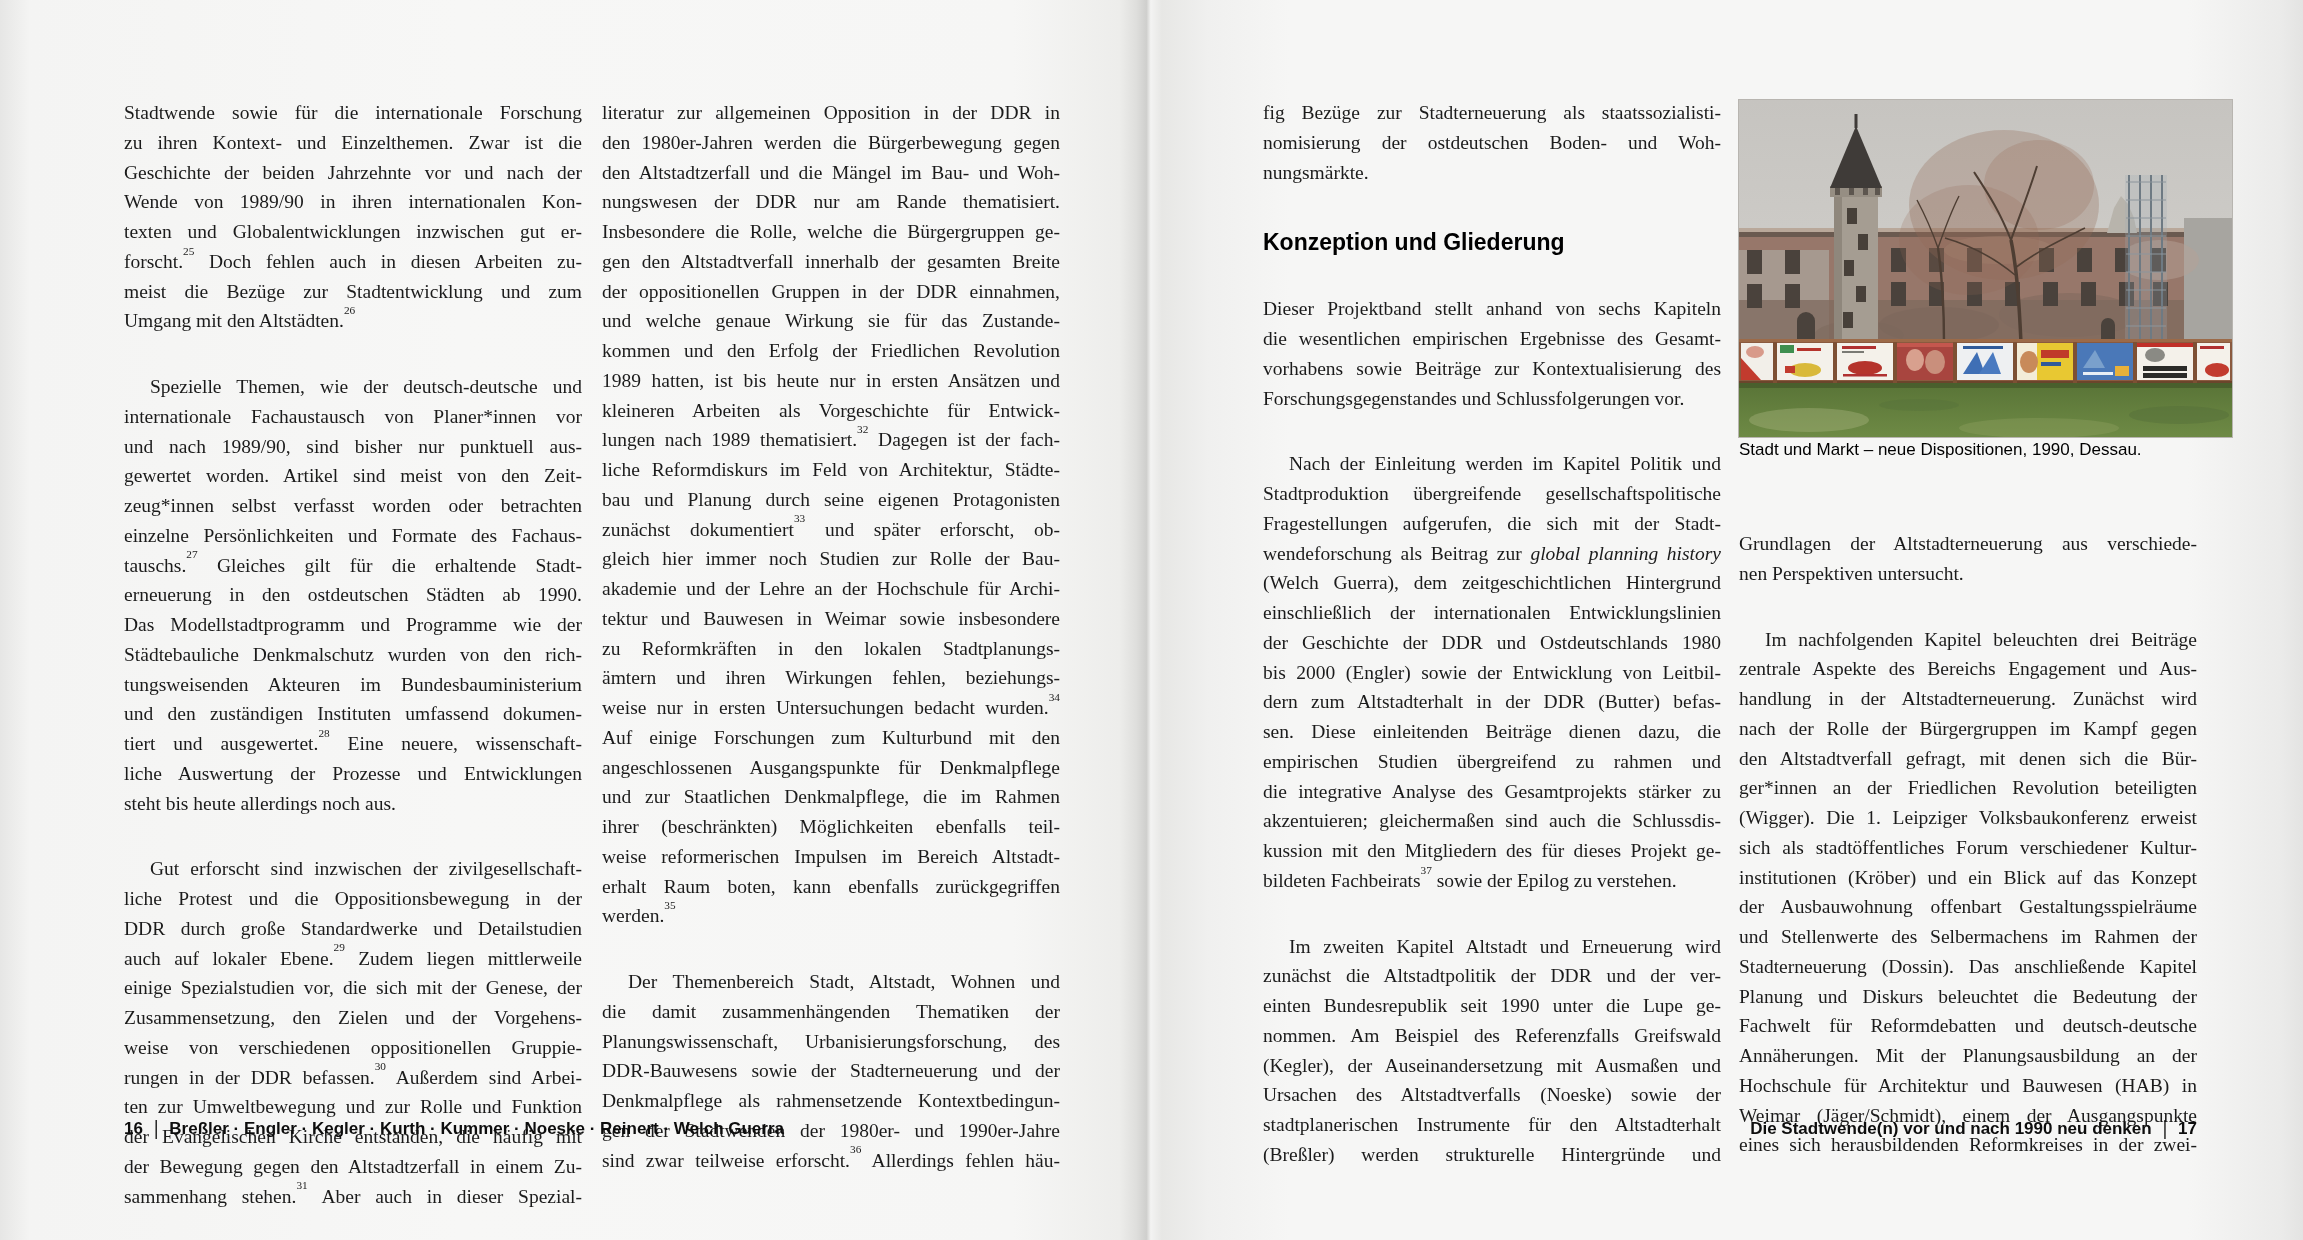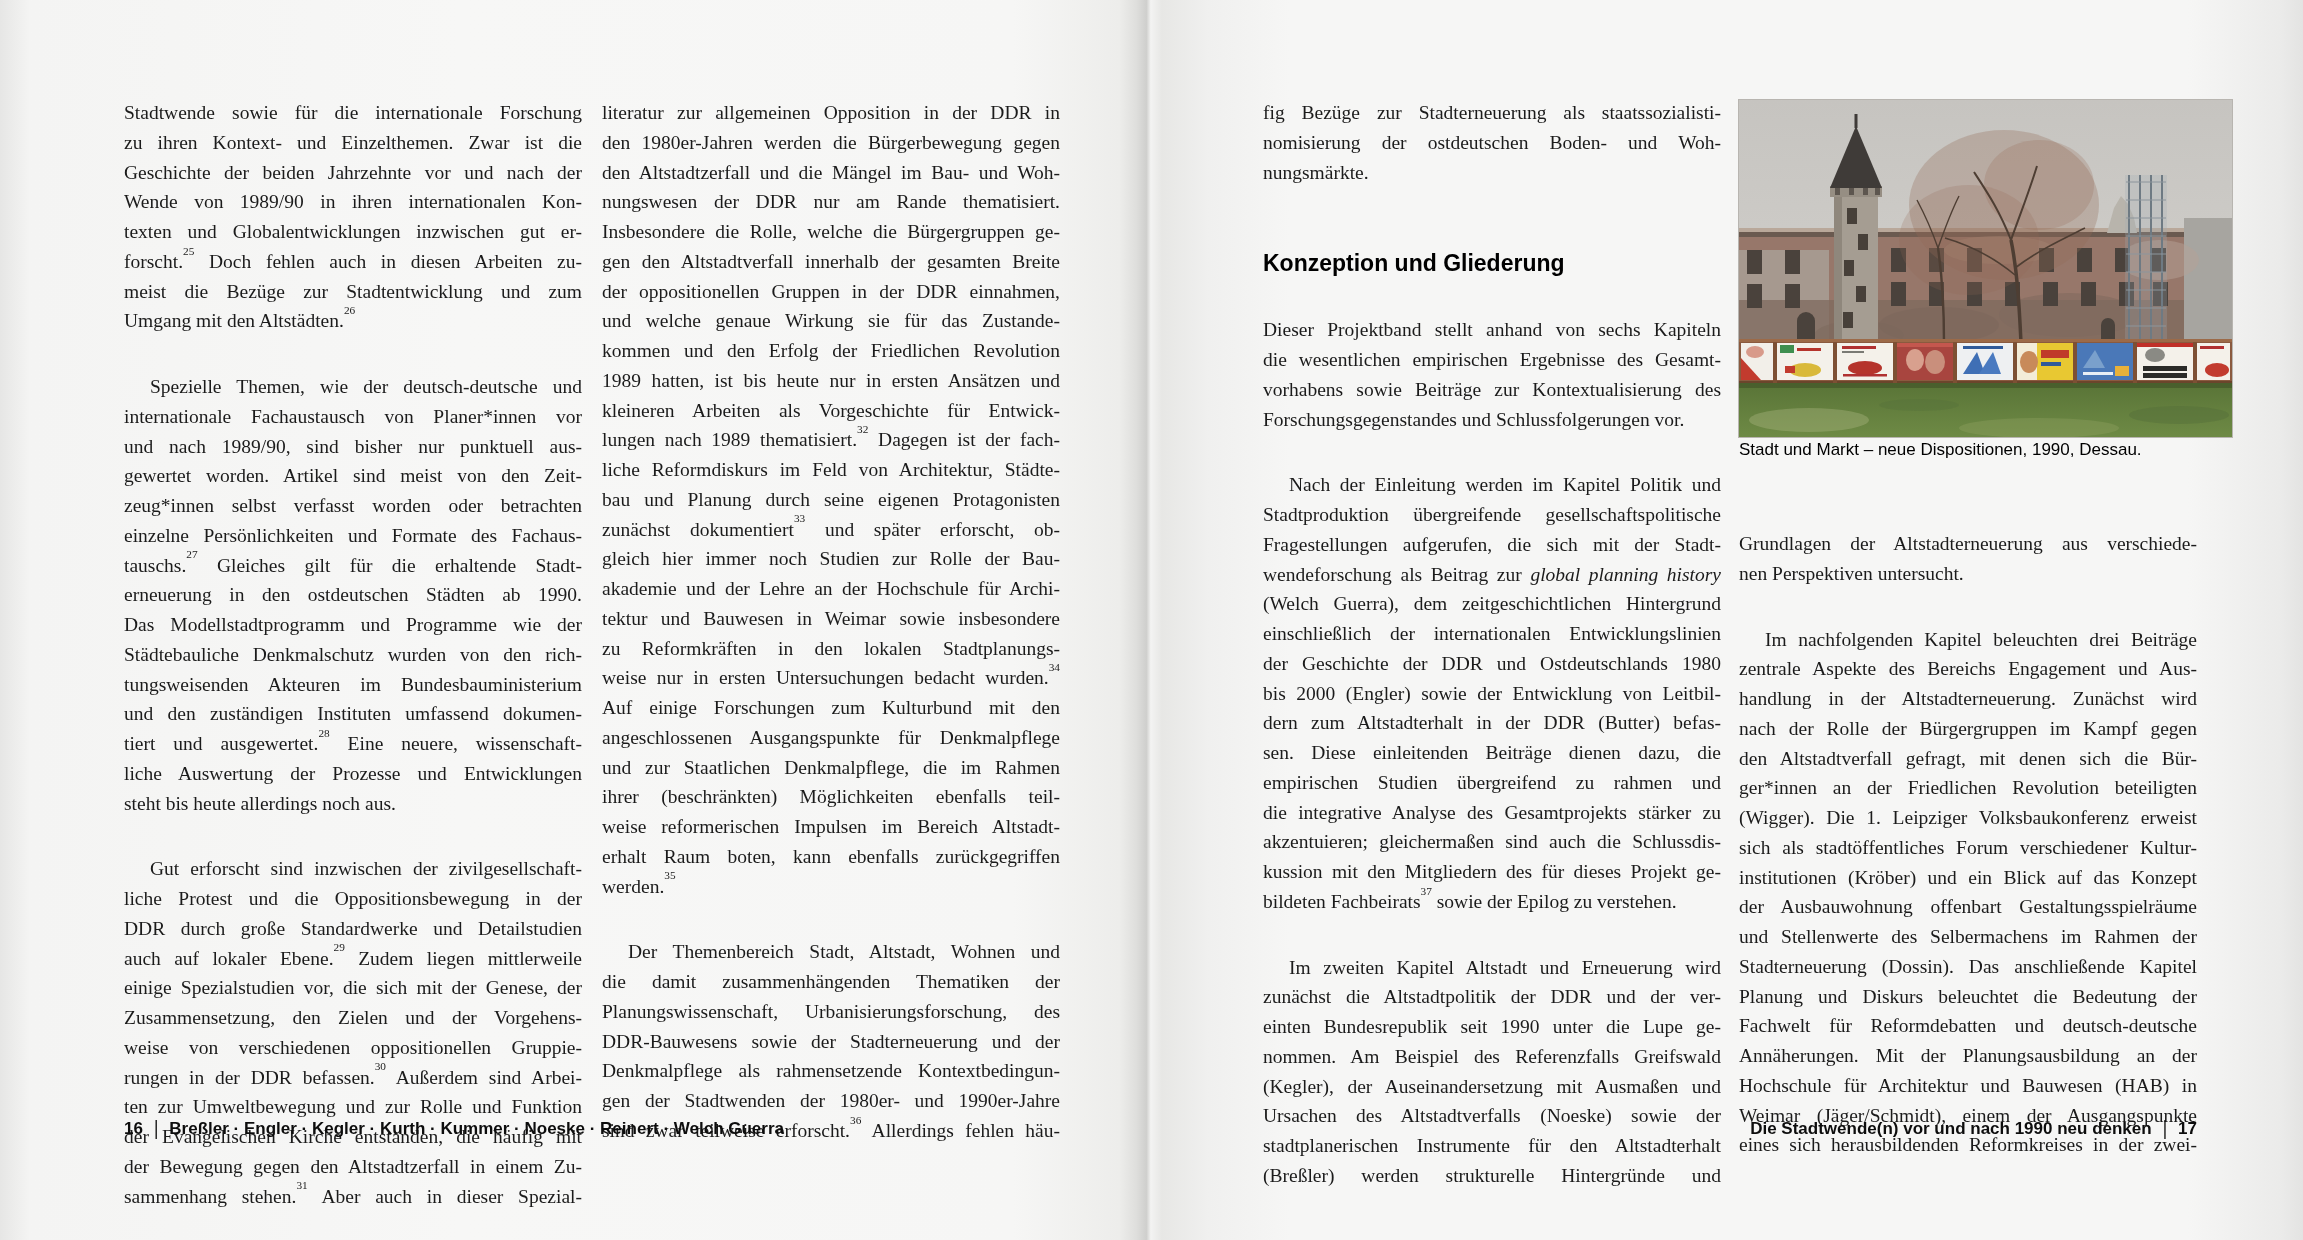--- a/index.html
+++ b/index.html
@@ -19,21 +19,21 @@
   .col-3{left:1263px;}
   .col-4{left:1739px;top:100px;}
   .ln{text-align:justify;text-align-last:justify;height:29.75px;overflow:hidden;}
   .ln-end{text-align-last:left;}
   .ln-ind{text-indent:26px;margin-top:36px;}
   .ln em{}
   sup{font-size:58%;line-height:0;position:relative;top:-0.5em;letter-spacing:0;}
   .heading{
     font-family:"Liberation Sans","DejaVu Sans",sans-serif;
     font-weight:700;font-size:23px;line-height:30px;color:#000;
-    margin-top:61px;margin-bottom:37px;
+    margin-top:40px;margin-bottom:37px;
   }
   .photo-wrap{width:493px;}
   .photo-frame{width:493px;height:337px;box-shadow:0 0 0 1px #b8b5b0;}
   .photo-frame svg{display:block;}
   .caption{
     font-family:"Liberation Sans","DejaVu Sans",sans-serif;
     font-weight:400;font-size:17px;line-height:22px;color:#000;margin-top:2px;
   }
   .col4-text{margin-top:68px;width:458px;font-size:19.5px;line-height:29.75px;}
   .footer{
@@ -101,20 +101,21 @@
       <div class="ln">1989 hatten, ist bis heute nur in ersten Ansätzen und</div>
       <div class="ln">kleineren Arbeiten als Vorgeschichte für Entwick-</div>
       <div class="ln">lungen nach 1989 thematisiert.<sup>32</sup> Dagegen ist der fach-</div>
       <div class="ln">liche Reformdiskurs im Feld von Architektur, Städte-</div>
       <div class="ln">bau und Planung durch seine eigenen Protagonisten</div>
       <div class="ln">zunächst dokumentiert<sup>33</sup> und später erforscht, ob-</div>
       <div class="ln">gleich hier immer noch Studien zur Rolle der Bau-</div>
       <div class="ln">akademie und der Lehre an der Hochschule für Archi-</div>
       <div class="ln">tektur und Bauwesen in Weimar sowie insbesondere</div>
       <div class="ln">zu Reformkräften in den lokalen Stadtplanungs-</div>
+      <div class="ln">ämtern und ihren Wirkungen fehlen, beziehungs-</div>
       <div class="ln">weise nur in ersten Untersuchungen bedacht wurden.<sup>34</sup></div>
       <div class="ln">Auf einige Forschungen zum Kulturbund mit den</div>
       <div class="ln">angeschlossenen Ausgangspunkte für Denkmalpflege</div>
       <div class="ln">und zur Staatlichen Denkmalpflege, die im Rahmen</div>
       <div class="ln">ihrer (beschränkten) Möglichkeiten ebenfalls teil-</div>
       <div class="ln">weise reformerischen Impulsen im Bereich Altstadt-</div>
       <div class="ln">erhalt Raum boten, kann ebenfalls zurückgegriffen</div>
       <div class="ln ln-end">werden.<sup>35</sup></div>
       <div class="ln ln-ind">Der Themenbereich Stadt, Altstadt, Wohnen und</div>
       <div class="ln">die damit zusammenhängenden Thematiken der</div>

